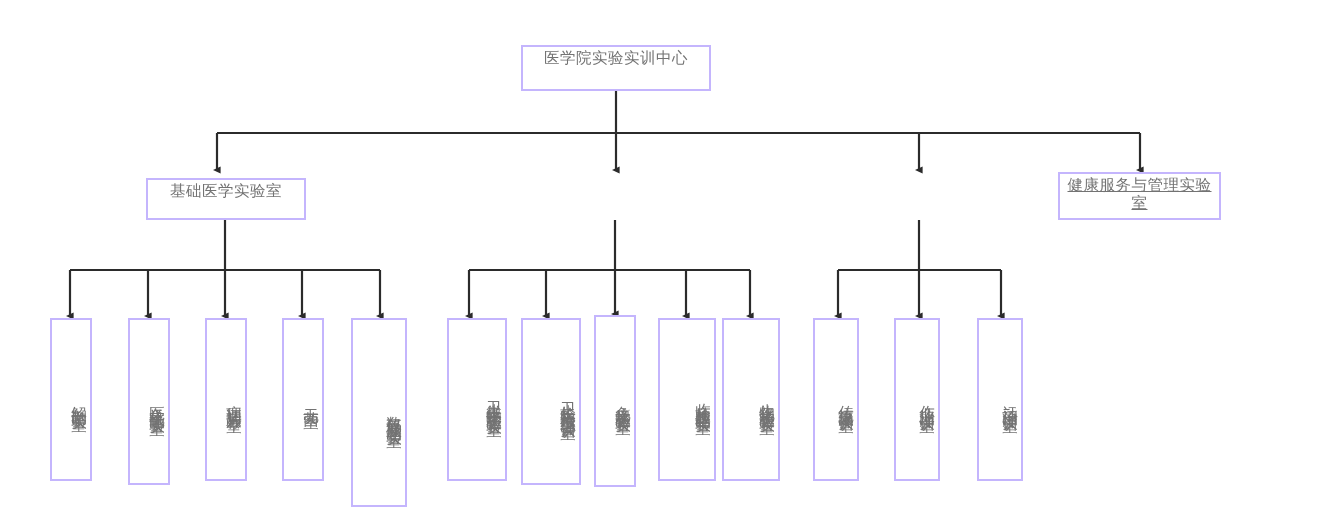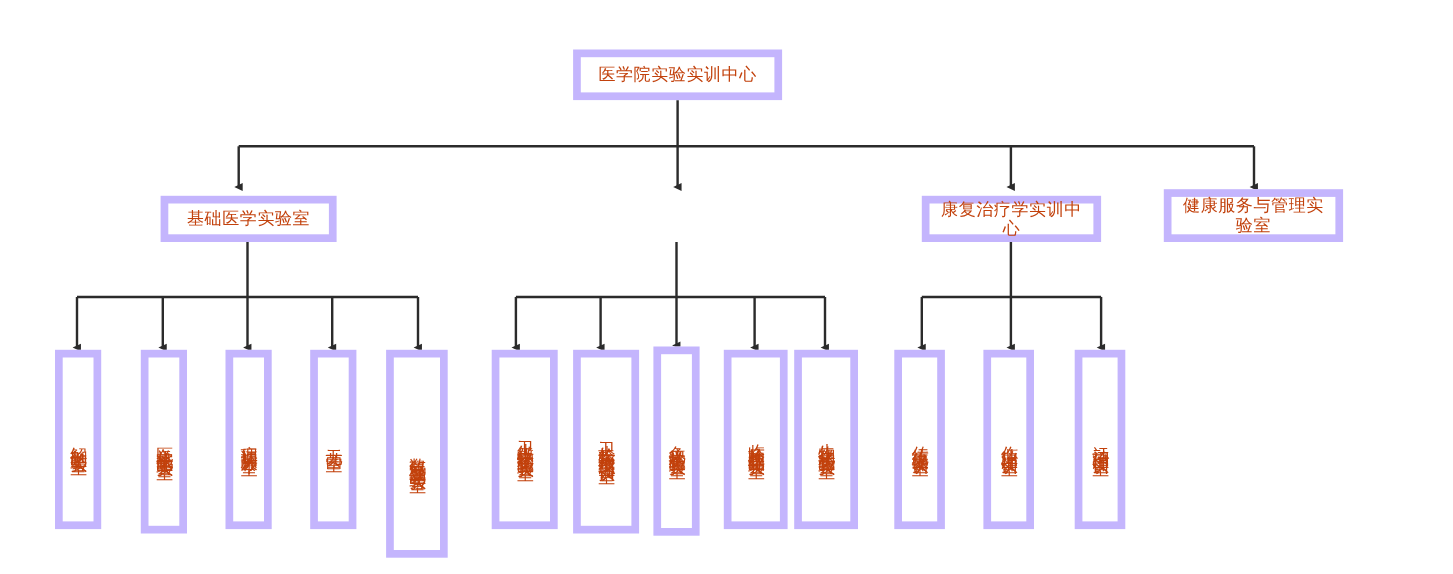--- a/index.html
+++ b/index.html
@@ -13,27 +13,27 @@
   #chart{
     position:absolute;left:0;top:0;width:1321px;height:522px;
   }
   svg.lines{
     position:absolute;left:0;top:0;width:1321px;height:522px;
     pointer-events:none;
   }
   .node{
     position:absolute;
     box-sizing:border-box;
-    border:7px solid #c4b5fd;
+    border:2px solid #c4b5fd;
     background:#ffffff;
     display:flex;
-    align-items:center;
+    align-items:flex-start;
     justify-content:center;
     text-align:center;
-    color:#c2410c;
+    color:#737373;
     line-height:1.18;
     letter-spacing:0.5px;
   }
   .node.h{
     font-size:15.5px;
     padding:2px 6px;
     writing-mode:horizontal-tb;
   }
   .node.v{
     writing-mode:vertical-rl;
@@ -99,25 +99,22 @@
 
   <div class="node h" style="left:521px;top:45px;width:190px;height:46px;">
     <span class="txt">医学院实验实训中心</span>
   </div>
 
   <div class="node h" style="left:146px;top:178px;width:160px;height:42px;">
     <span class="txt">基础医学实验室</span>
   </div>
 
 
-  <div class="node h" style="left:838px;top:178px;width:163px;height:42px;">
-    <span class="txt">康复治疗学实训中心</span>
-  </div>
 
-  <div class="node h" style="left:1058px;top:172px;width:163px;height:48px;">
+  <div class="node h" style="left:1058px;top:172px;width:163px;height:48px;text-decoration:underline;">
     <span class="txt">健康服务与管理实验室</span>
   </div>
 
   <div class="node v" style="left:50px;top:318px;width:42px;height:163px;">
     <span class="txt">解剖学实验室</span>
   </div>
 
   <div class="node v" style="left:128px;top:318px;width:42px;height:167px;">
     <span class="txt">医学机能学实验室</span>
   </div>

